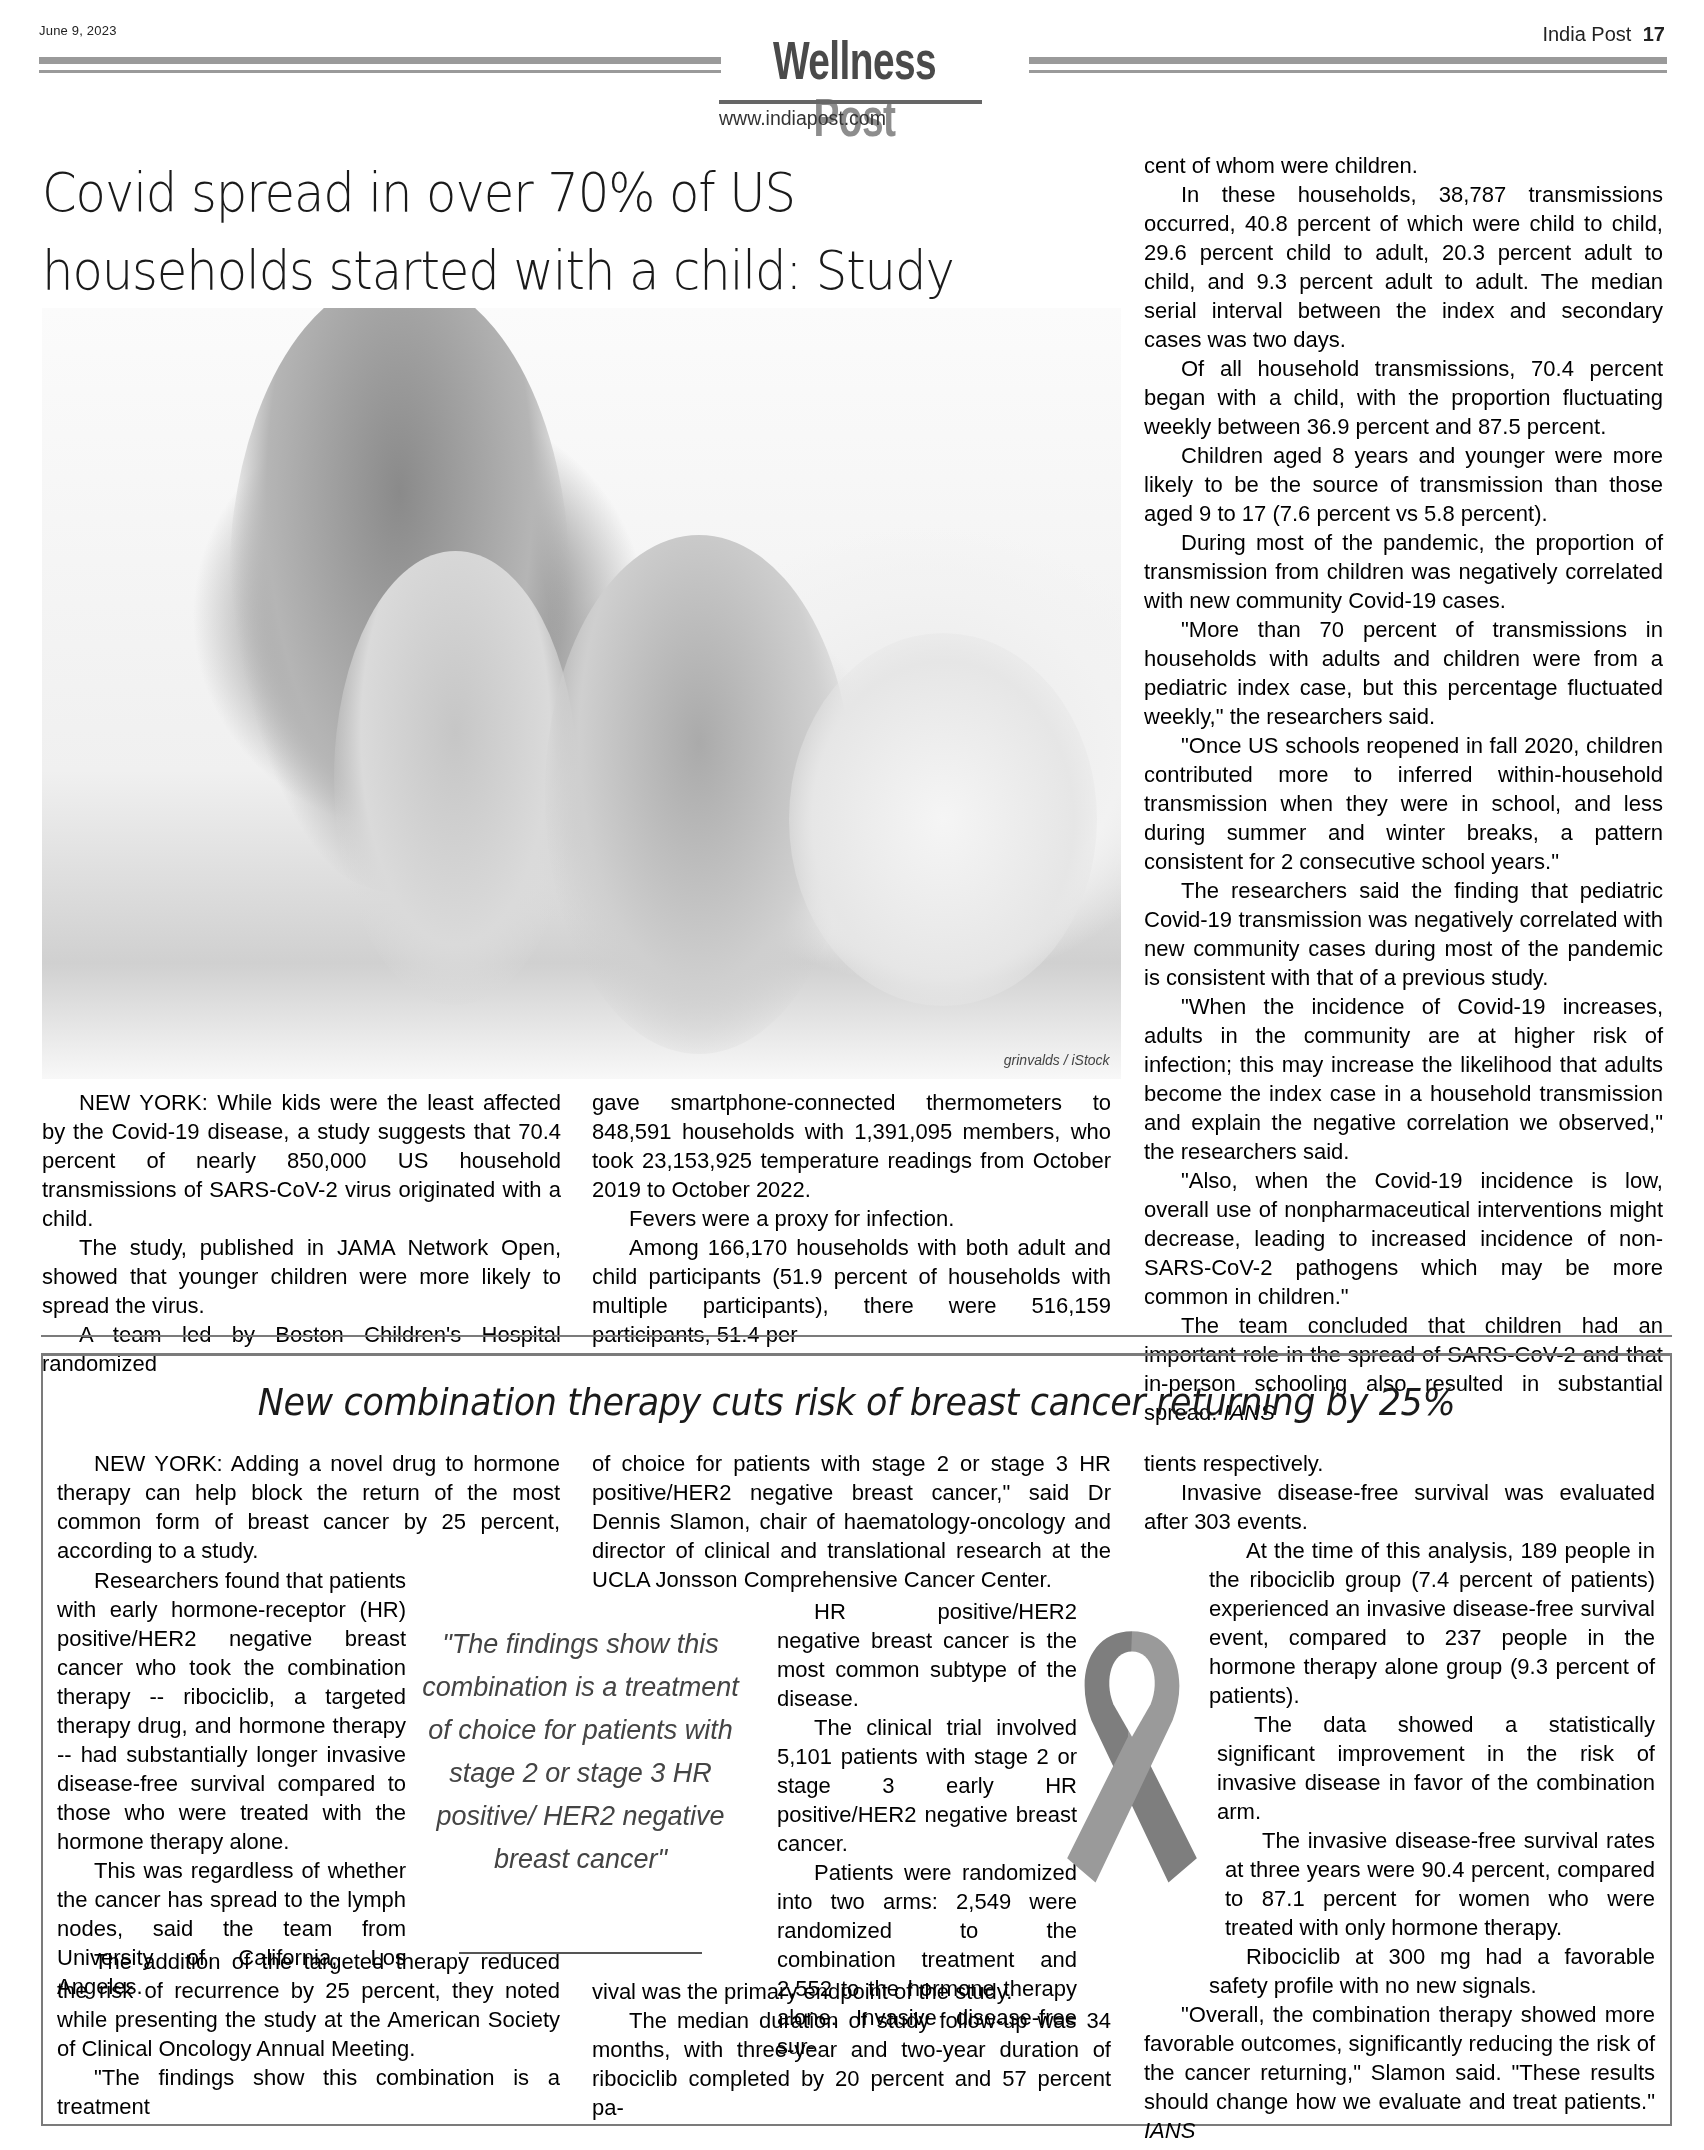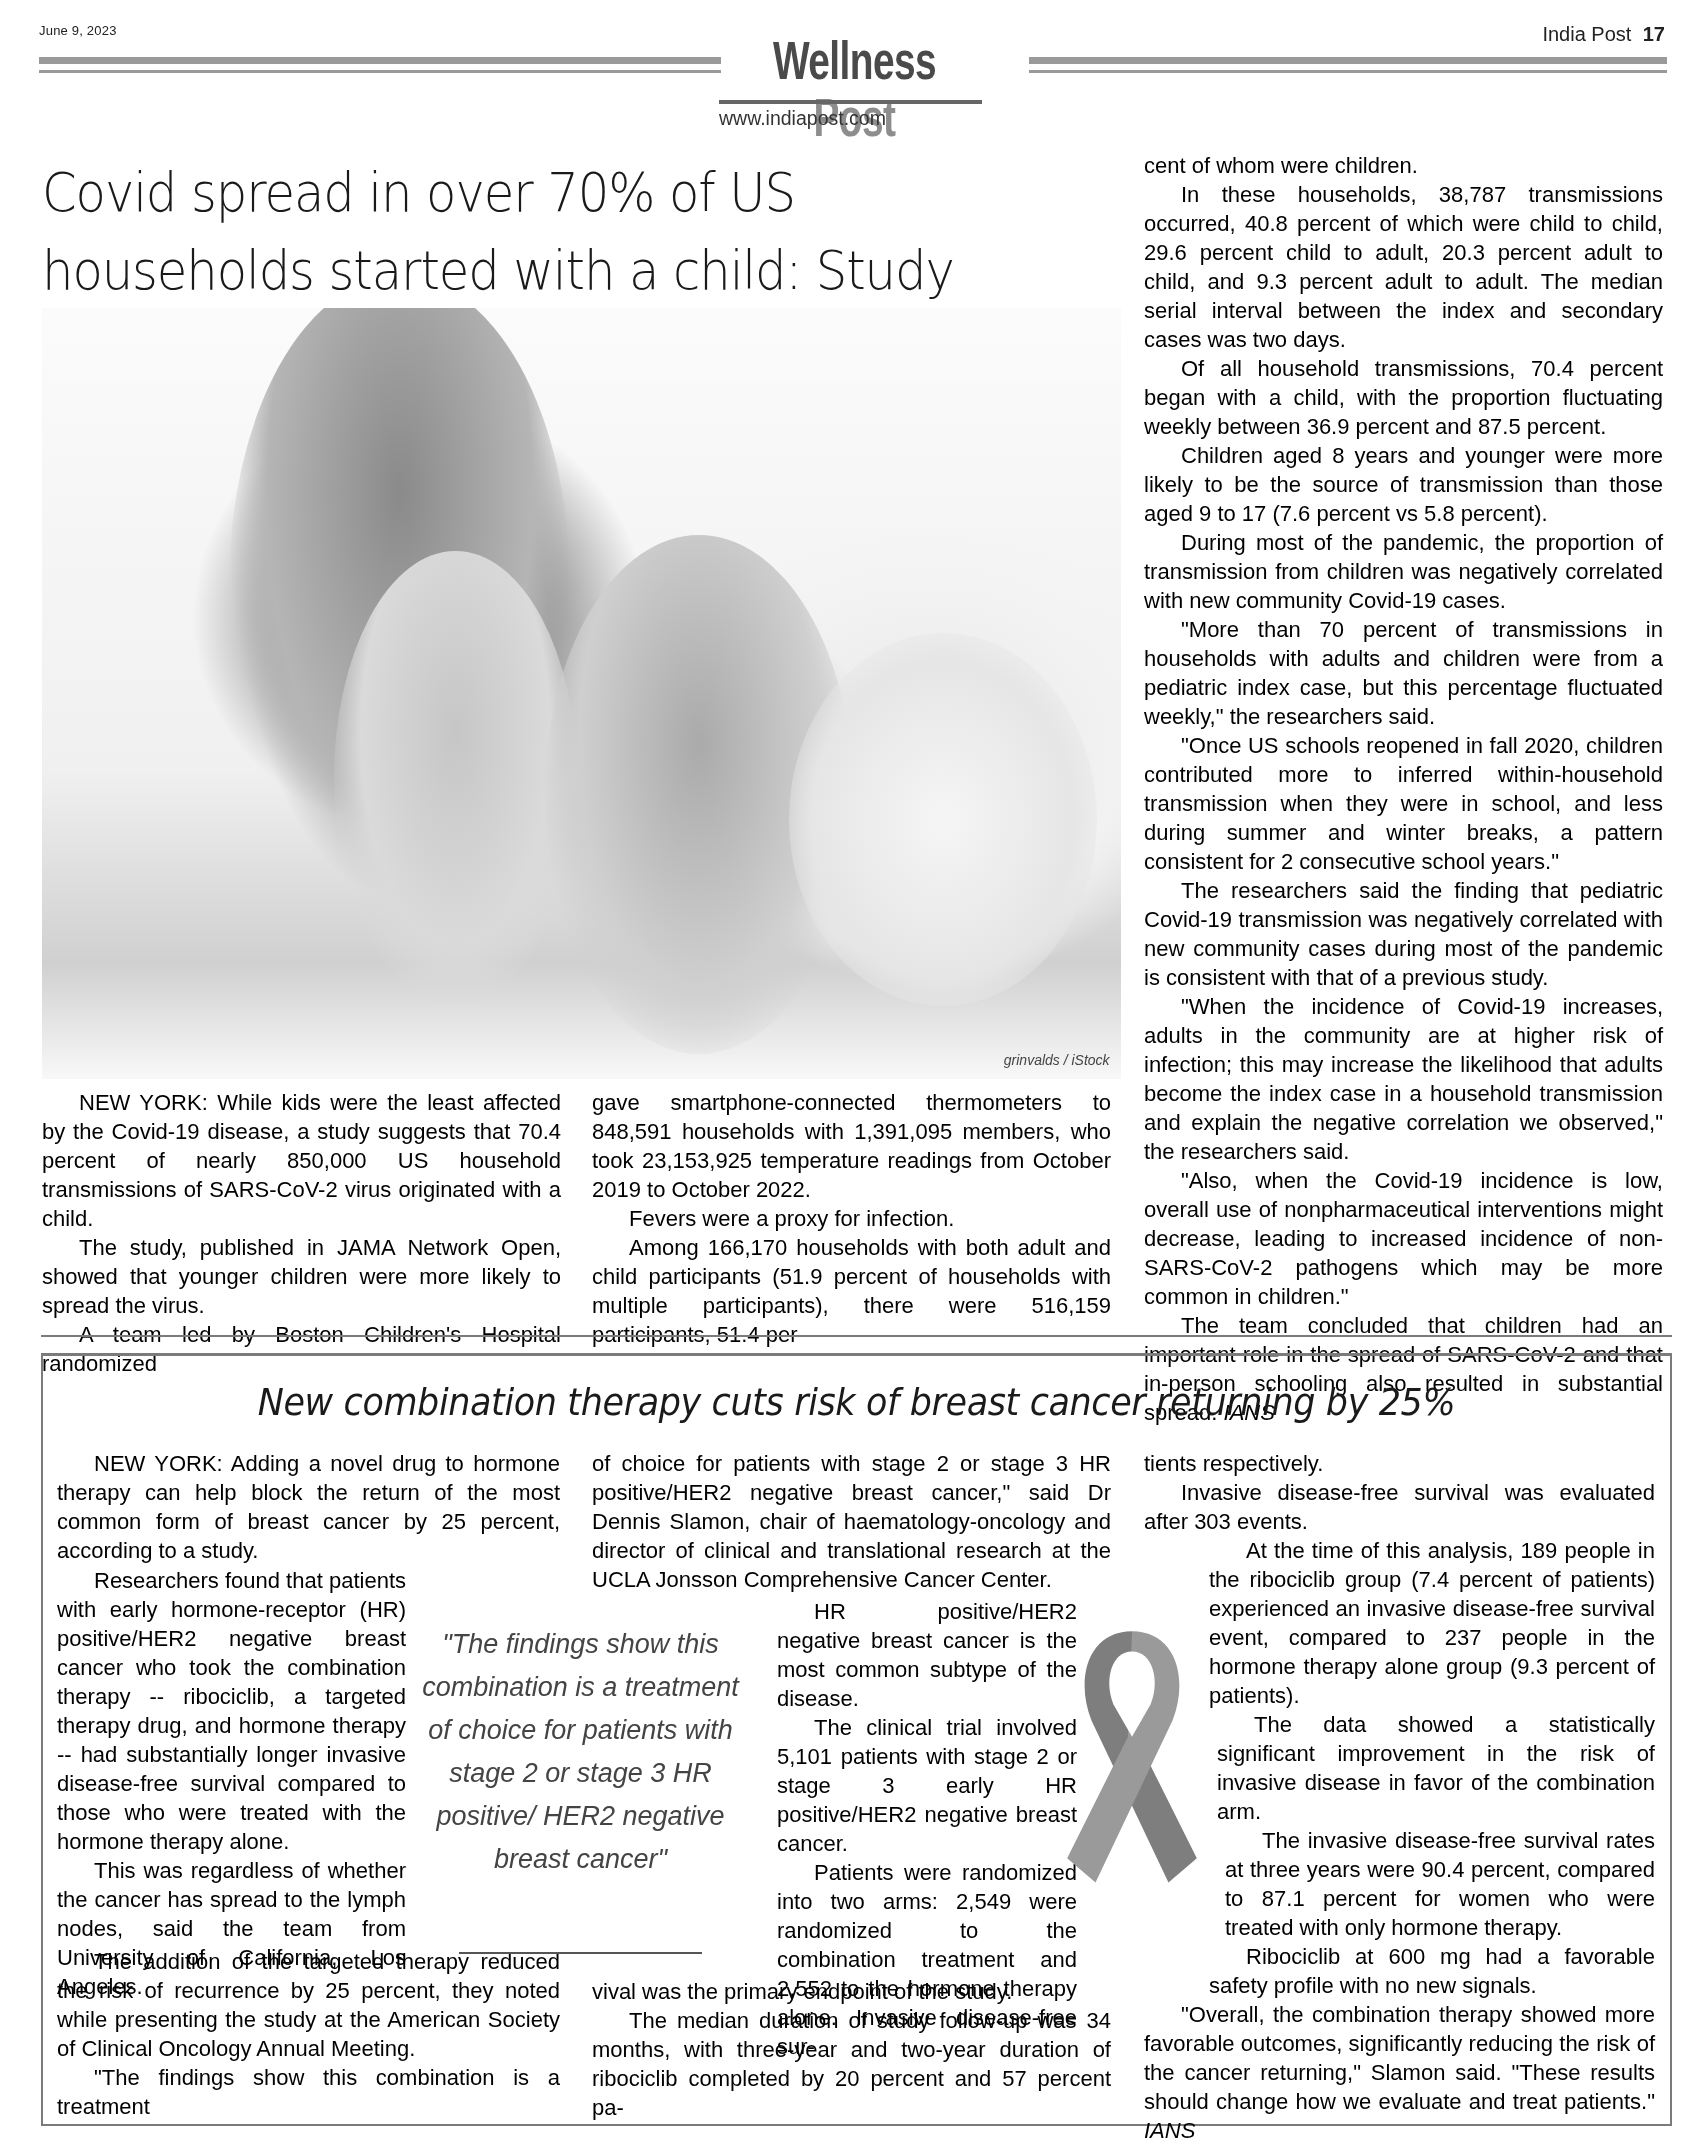--- a/index.html
+++ b/index.html
@@ -137,17 +137,17 @@
     <path d="M95 20 C150 20 165 80 145 130 L50 330 L15 300 L90 150 Z" fill="#9a9a9a"></path>
     <path d="M95 45 C70 45 60 80 72 110 L95 150 L118 110 C130 80 120 45 95 45Z" fill="#fff"></path>
   </svg>
 
   <div class="abs col" style="left:1144px;top:1449px;width:511px">
     <p class="noind">tients respectively.</p>
     <p>Invasive disease-free survival was evaluated after 303 events.</p>
     <p style="padding-left:65px">At the time of this analysis, 189 people in the ribociclib group (7.4 percent of patients) experienced an invasive disease-free survival event, compared to 237 people in the hormone therapy alone group (9.3 percent of patients).</p>
     <p style="padding-left:73px">The data showed a statistically significant improvement in the risk of invasive disease in favor of the combination arm.</p>
     <p style="padding-left:81px">The invasive disease-free survival rates at three years were 90.4 percent, compared to 87.1 percent for women who were treated with only hormone therapy.</p>
-    <p style="padding-left:65px">Ribociclib at 600 mg had a favorable safety profile with no new signals.</p>
+    <p style="padding-left:65px">Ribociclib at 300 mg had a favorable safety profile with no new signals.</p>
     <p><span>"Overall, the combination therapy showed more favorable outcomes, significantly reducing the risk of the cancer returning," Slamon said. "These results should change how we evaluate and treat patients."</span> <i>IANS</i></p>
   </div>
 </article>
 
 
 </body></html>

